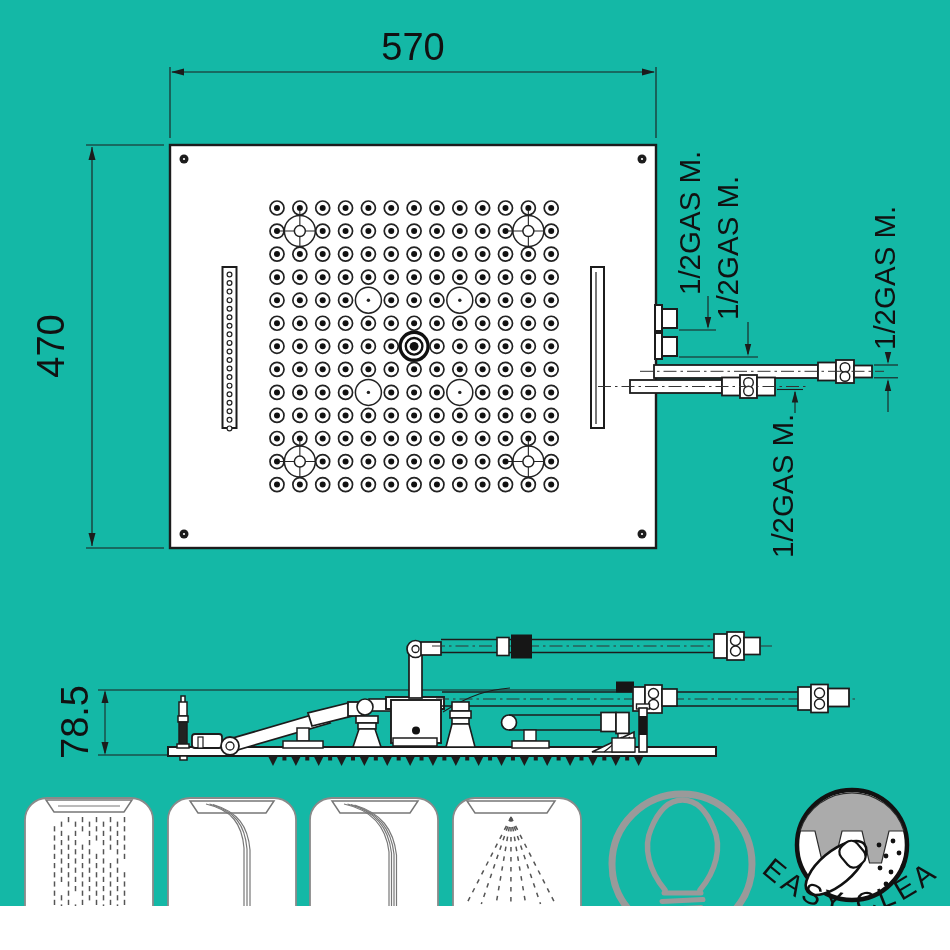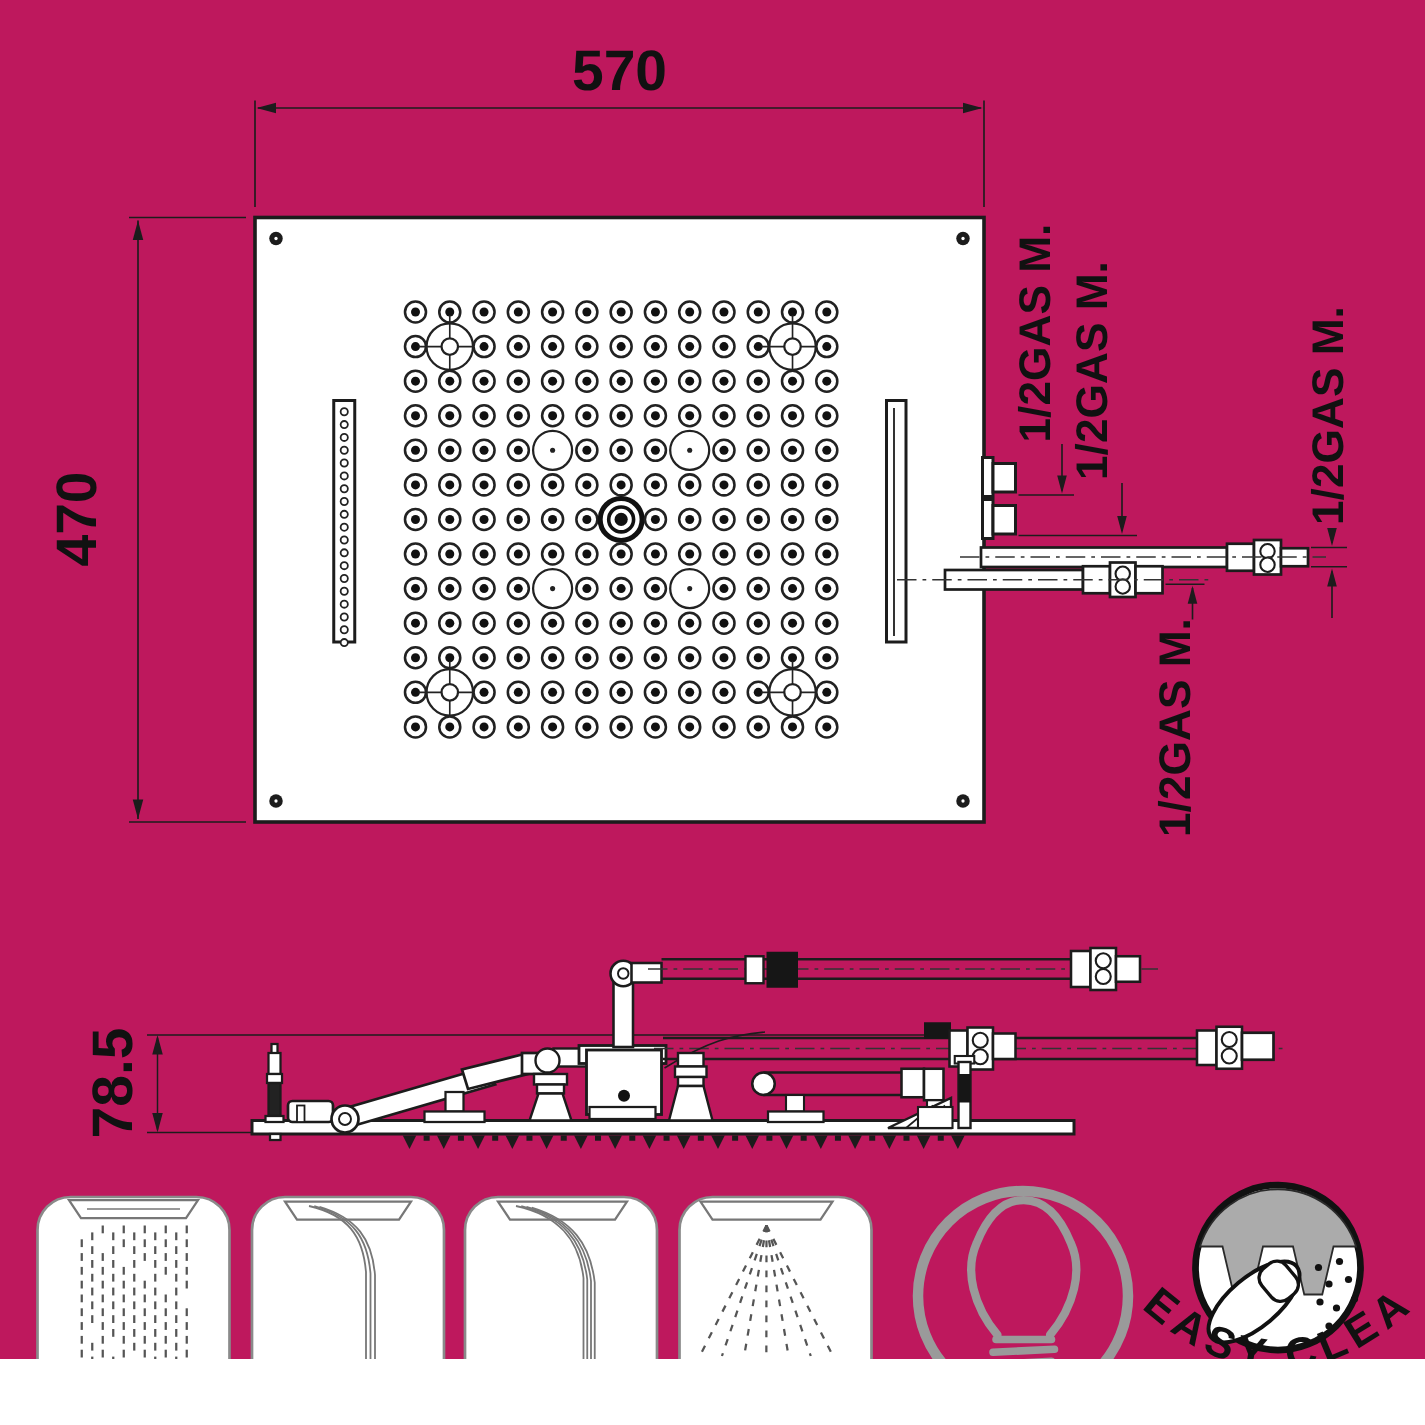--- a/index.html
+++ b/index.html
@@ -1,17 +1,17 @@
 <!DOCTYPE html>
 <html><head>
 <meta charset="utf-8">
 <style>
   html,body{margin:0;padding:0;background:#ffffff;}
-  .stage{position:relative;width:950px;height:906px;background:#be185d;overflow:hidden;
-         font-family:"Liberation Sans", sans-serif;font-weight:bold;}
+  .stage{position:relative;width:950px;height:906px;background:#14b8a6;overflow:hidden;
+         font-family:"Liberation Sans", sans-serif;}
   svg{display:block;}
   text{font-family:"Liberation Sans", sans-serif;fill:#111;}
   .dim-text{font-size:38px;}
   .gas-text{font-size:29.5px;}
 </style>
 </head>
 <body>
 
 <div class="stage">
 <svg width="950" height="950" viewBox="0 0 950 950">

